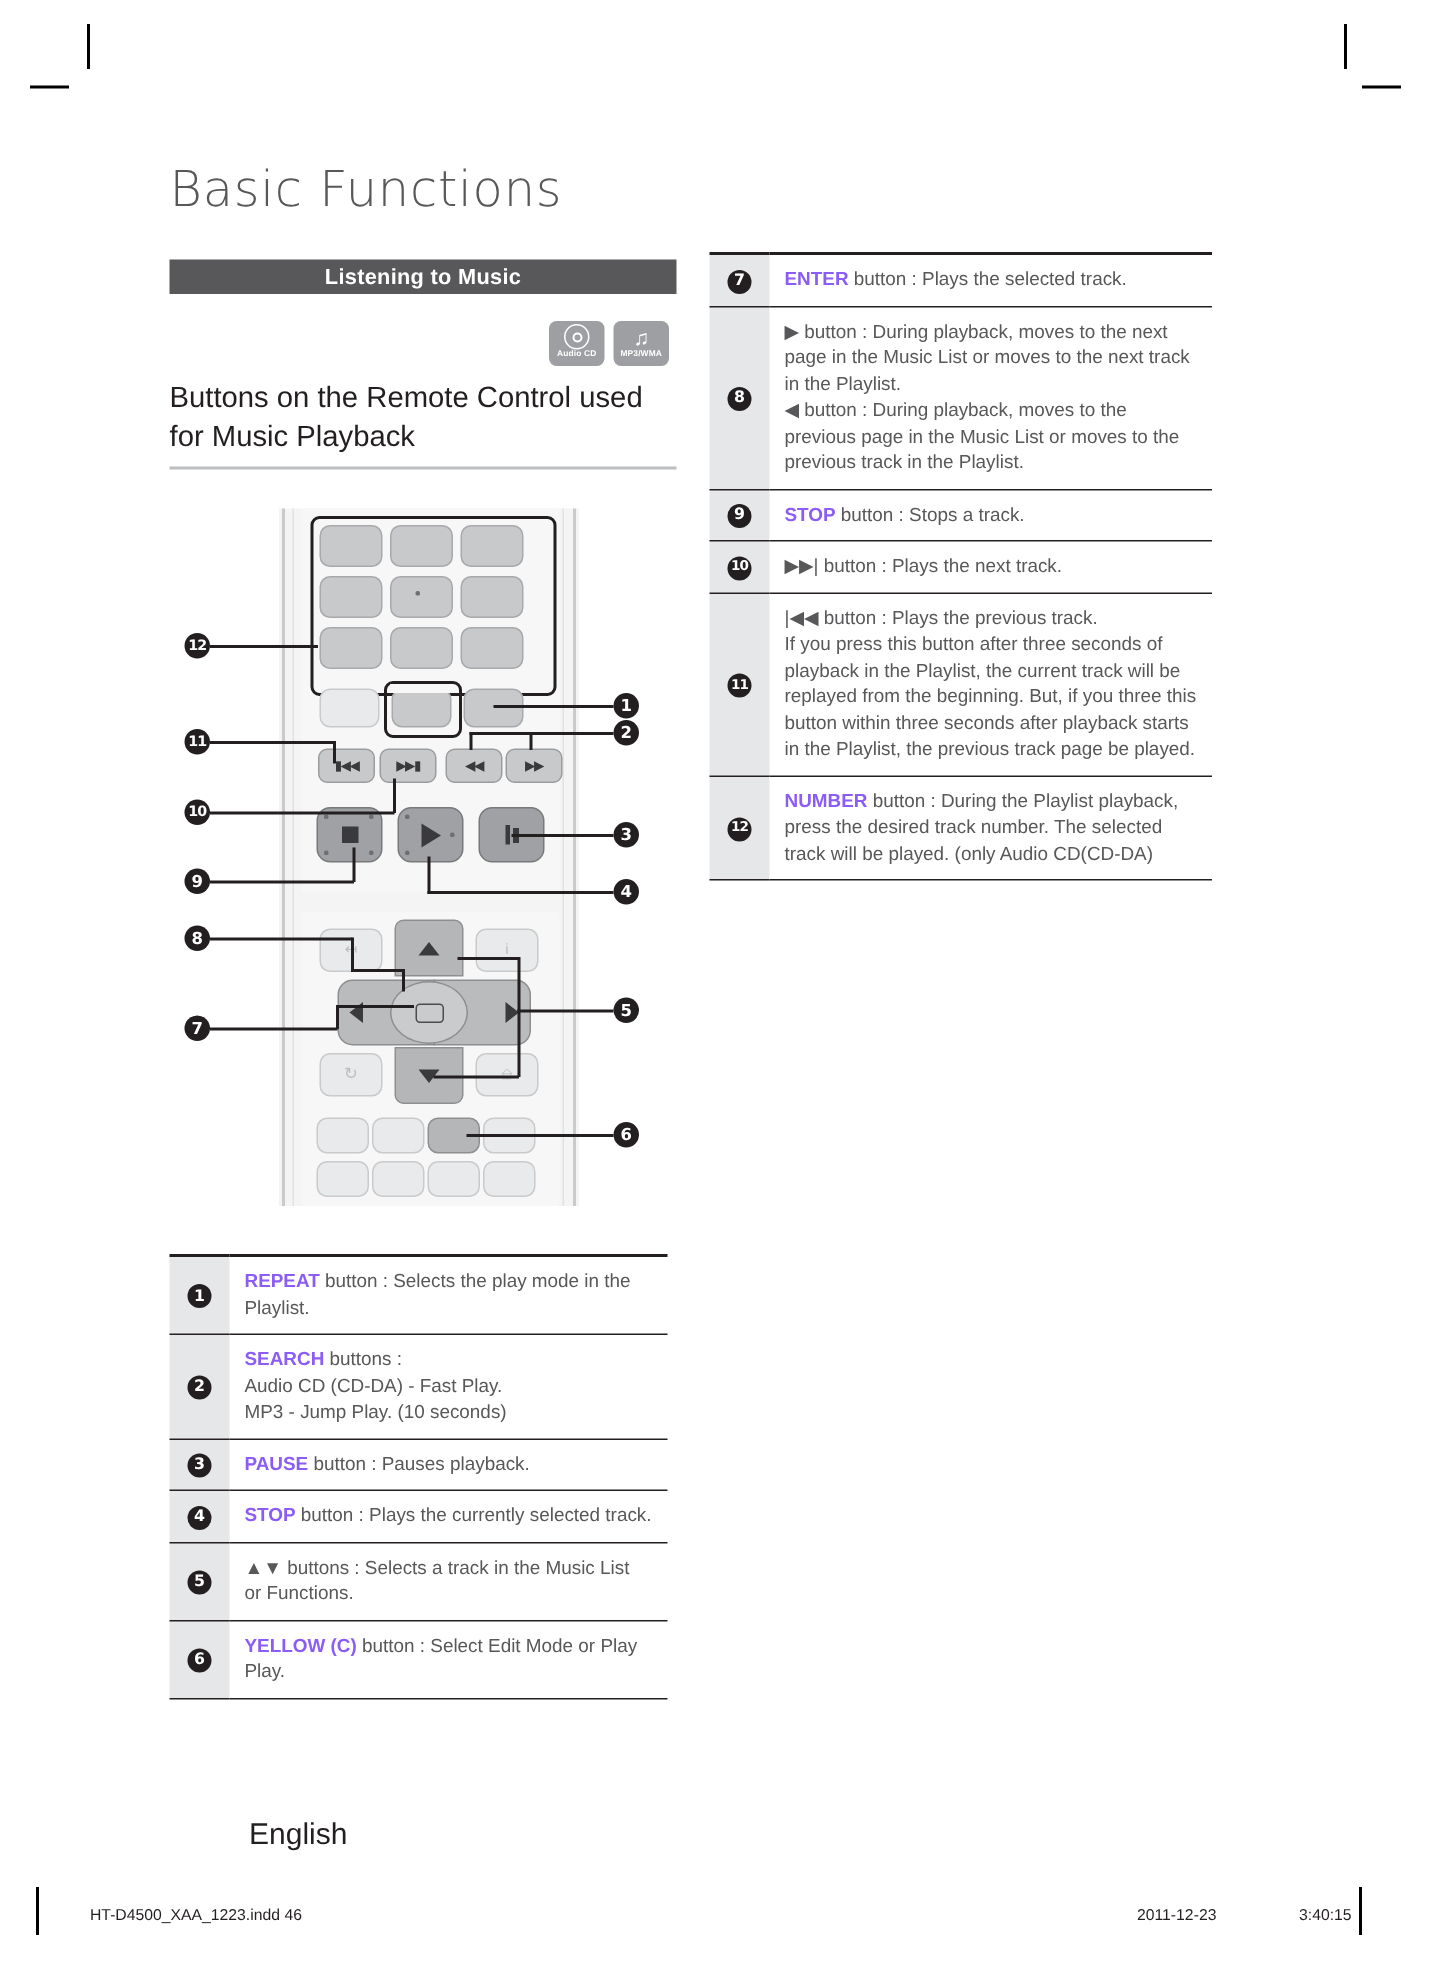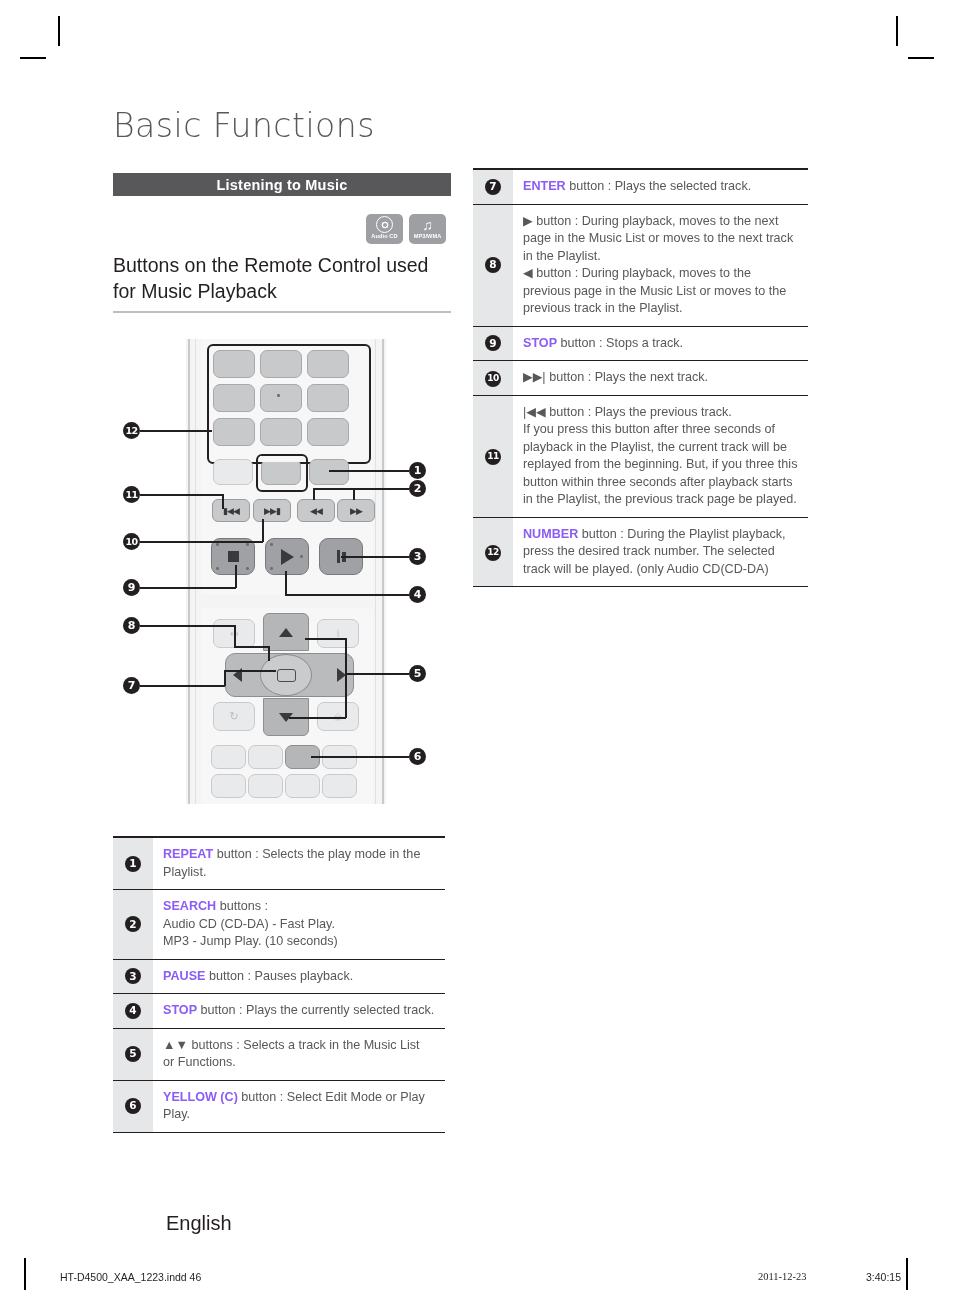--- a/index.html
+++ b/index.html
@@ -117,21 +117,21 @@
     font-family:"DejaVu Sans",sans-serif;
   }
   .tbl .cellnum.two{font-size:9px;letter-spacing:-.6px;}
 
   #tbl-left{left:113px;top:836px;width:332px;}
   #tbl-right{left:473px;top:168px;width:335px;}
 
   
   #lang{left:166px;top:1212px;font-size:20px;color:#231f20;}
   #foot-left{left:60px;top:1271px;font-size:10.5px;color:#231f20;}
-  #foot-right{left:758px;top:1271px;font-size:10.5px;color:#231f20;font-family:Liberation Serif, serif;}
+  #foot-right{left:758px;top:1271px;font-size:10.5px;color:#231f20;}
   #foot-time{left:866px;top:1271px;font-size:10.5px;color:#231f20;}
 </style>
 </head>
 <body>
 
 <div class="cm v" style="left:58px;top:16px;height:30px;"></div>
 <div class="cm h" style="left:20px;top:57px;width:26px;"></div>
 <div class="cm v" style="left:896px;top:16px;height:30px;"></div>
 <div class="cm h" style="left:908px;top:57px;width:26px;"></div>
 <div class="cm v" style="left:24px;top:1258px;height:32px;"></div>

